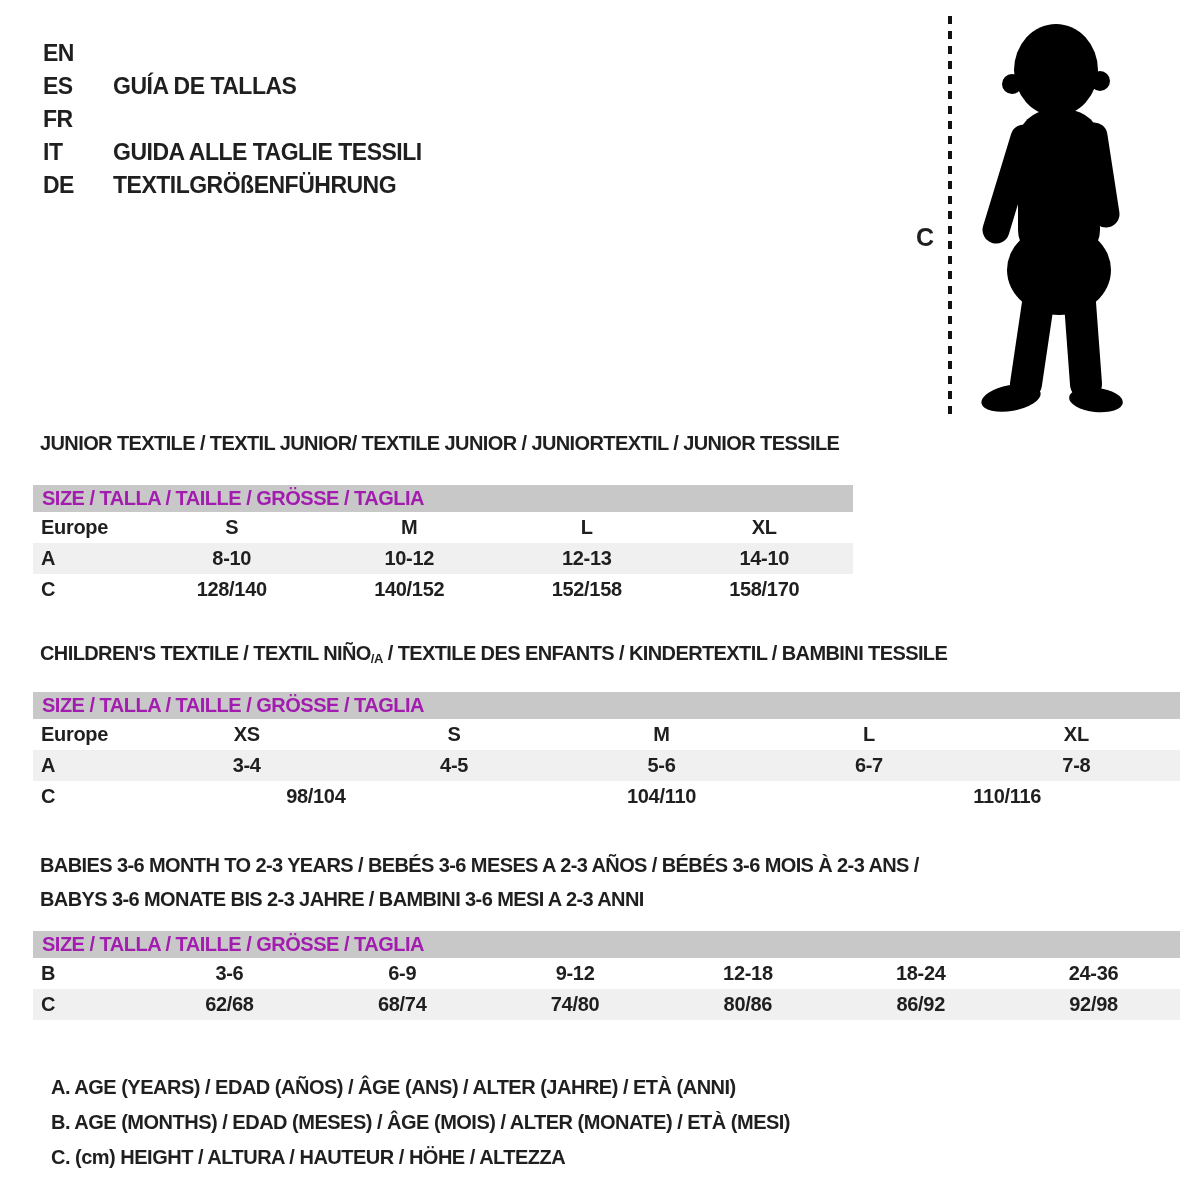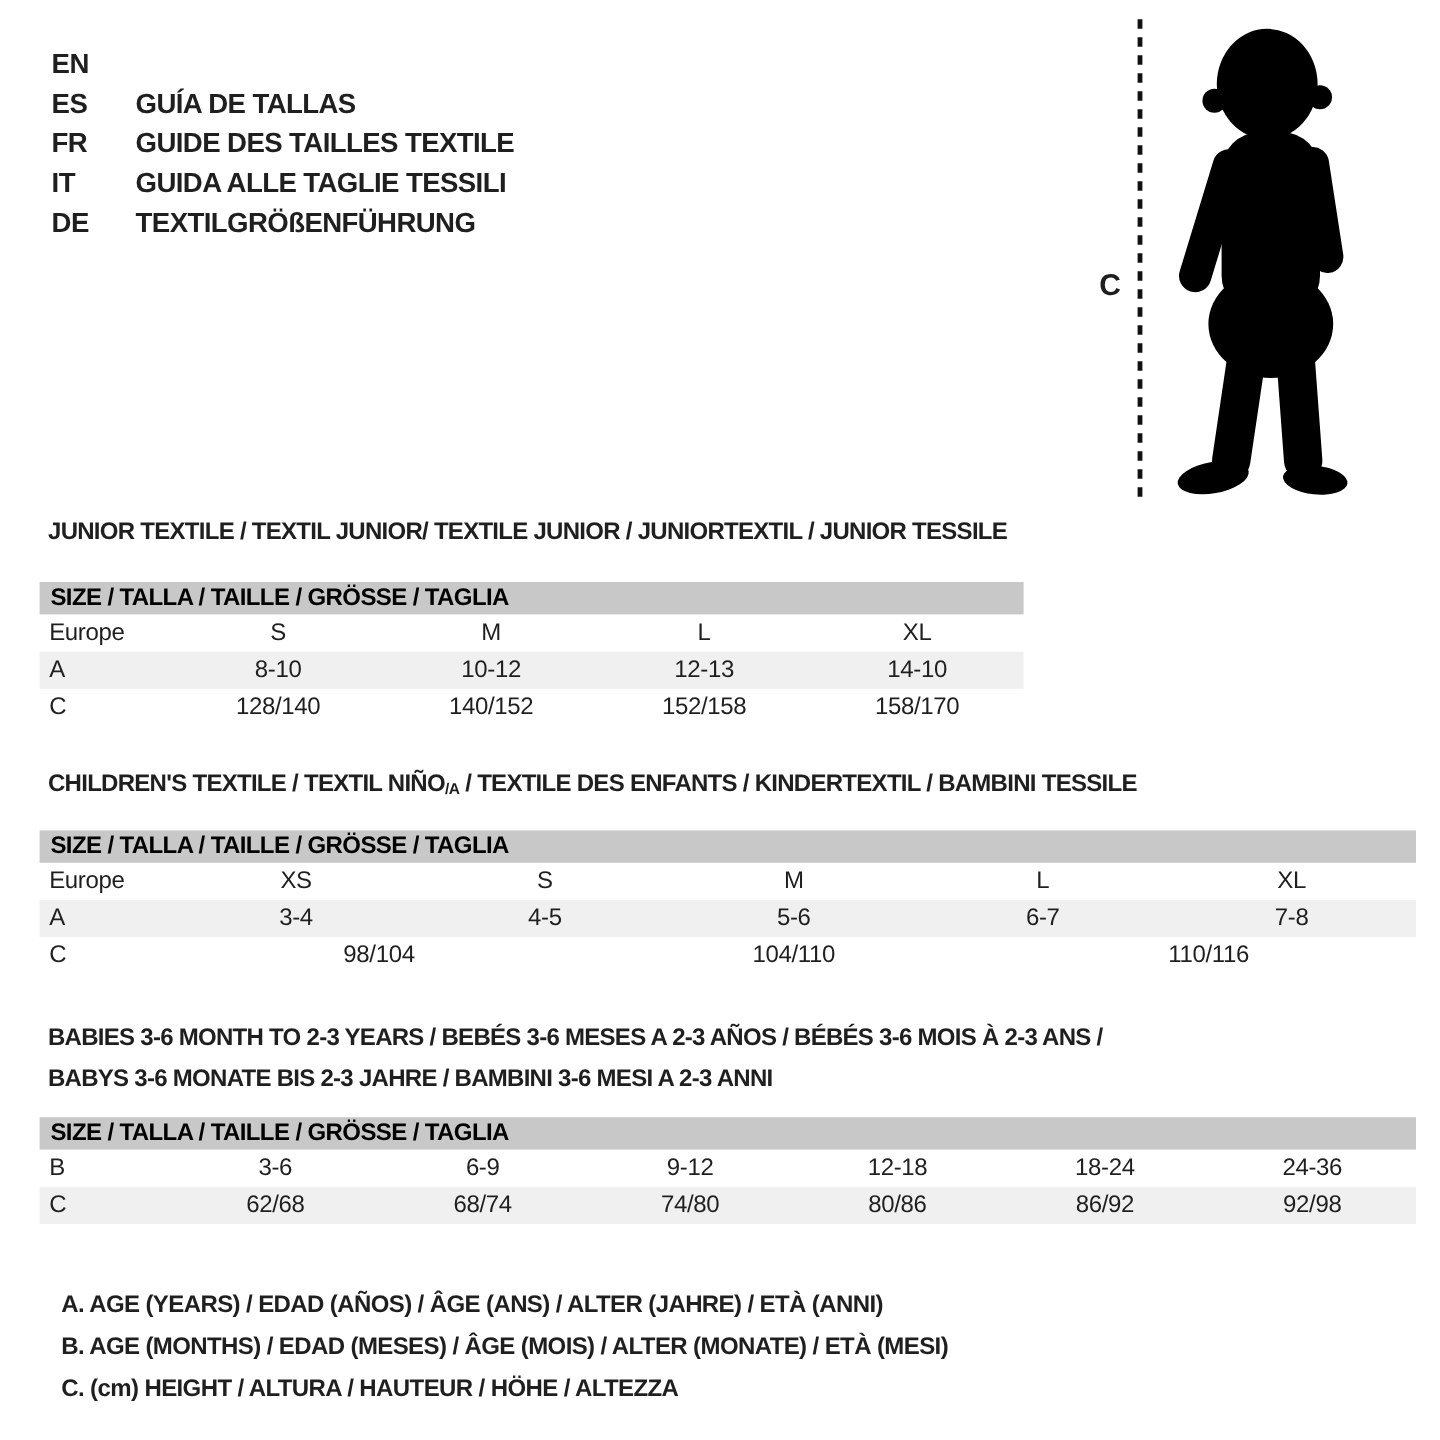--- a/index.html
+++ b/index.html
@@ -29,23 +29,23 @@
 
   .sec-title{font-size:20px;font-weight:700;letter-spacing:-0.6px;line-height:26px;margin-left:7px;white-space:nowrap;}
   #sec-babies .sec-title-line{font-size:20px;font-weight:700;letter-spacing:-0.6px;line-height:34px;margin-left:7px;white-space:nowrap;}
   .title-sub{font-size:13px;vertical-align:-3px;letter-spacing:-0.5px;}
 
   .sec-table{position:absolute;left:0;width:100%;}
   #sec-junior  .sec-table{top:55px;}
   #sec-children .sec-table{top:52px;}
   #sec-babies  .sec-table{top:83px;}
 
-  .tbl-header{height:27px;line-height:27px;background:#c8c8c8;color:#000000;
+  .tbl-header{height:27px;line-height:27px;background:#c8c8c8;color:#a21caf;
     font-size:20px;font-weight:700;letter-spacing:-0.5px;padding-left:9px;}
-  .tbl-row{display:flex;height:31px;line-height:31px;font-size:20px;font-weight:400;letter-spacing:-0.3px;}
+  .tbl-row{display:flex;height:31px;line-height:31px;font-size:20px;font-weight:700;letter-spacing:-0.3px;}
   .tbl-row.shaded{background:#f0f0f0;}
   .tbl-label{width:110px;padding-left:8px;box-sizing:border-box;}
   .tbl-cell{flex:1;text-align:center;}
 
   
   .notes{position:absolute;left:51px;top:1070px;}
   .note-line{font-size:20px;font-weight:700;letter-spacing:-0.5px;line-height:35px;white-space:nowrap;}
 </style>
 </head>
 <body>
@@ -55,21 +55,20 @@
   <div class="lang-list" id="langList">
       <div class="lang-row">
         <span class="lang-code">EN</span>
       </div>
       <div class="lang-row">
         <span class="lang-code">ES</span>
         <span class="lang-title">GUÍA DE TALLAS</span>
       </div>
       <div class="lang-row">
         <span class="lang-code">FR</span>
-        <span class="lang-title">GUIDE DES TAILLES TEXTILE</span>
       </div>
       <div class="lang-row">
         <span class="lang-code">IT</span>
         <span class="lang-title">GUIDA ALLE TAGLIE TESSILI</span>
       </div>
       <div class="lang-row">
         <span class="lang-code">DE</span>
         <span class="lang-title">TEXTILGRÖßENFÜHRUNG</span>
       </div>
     </div>

